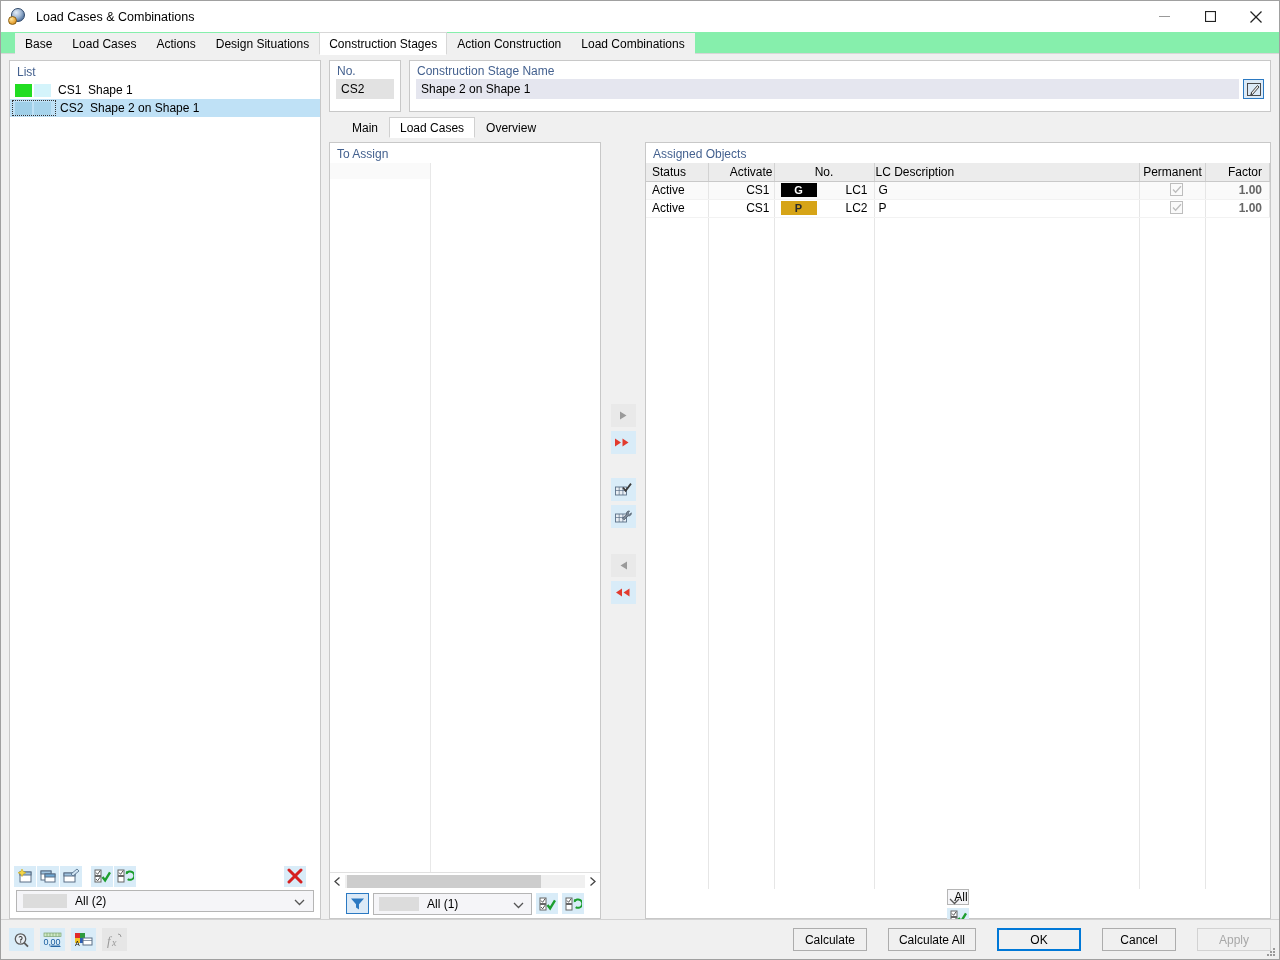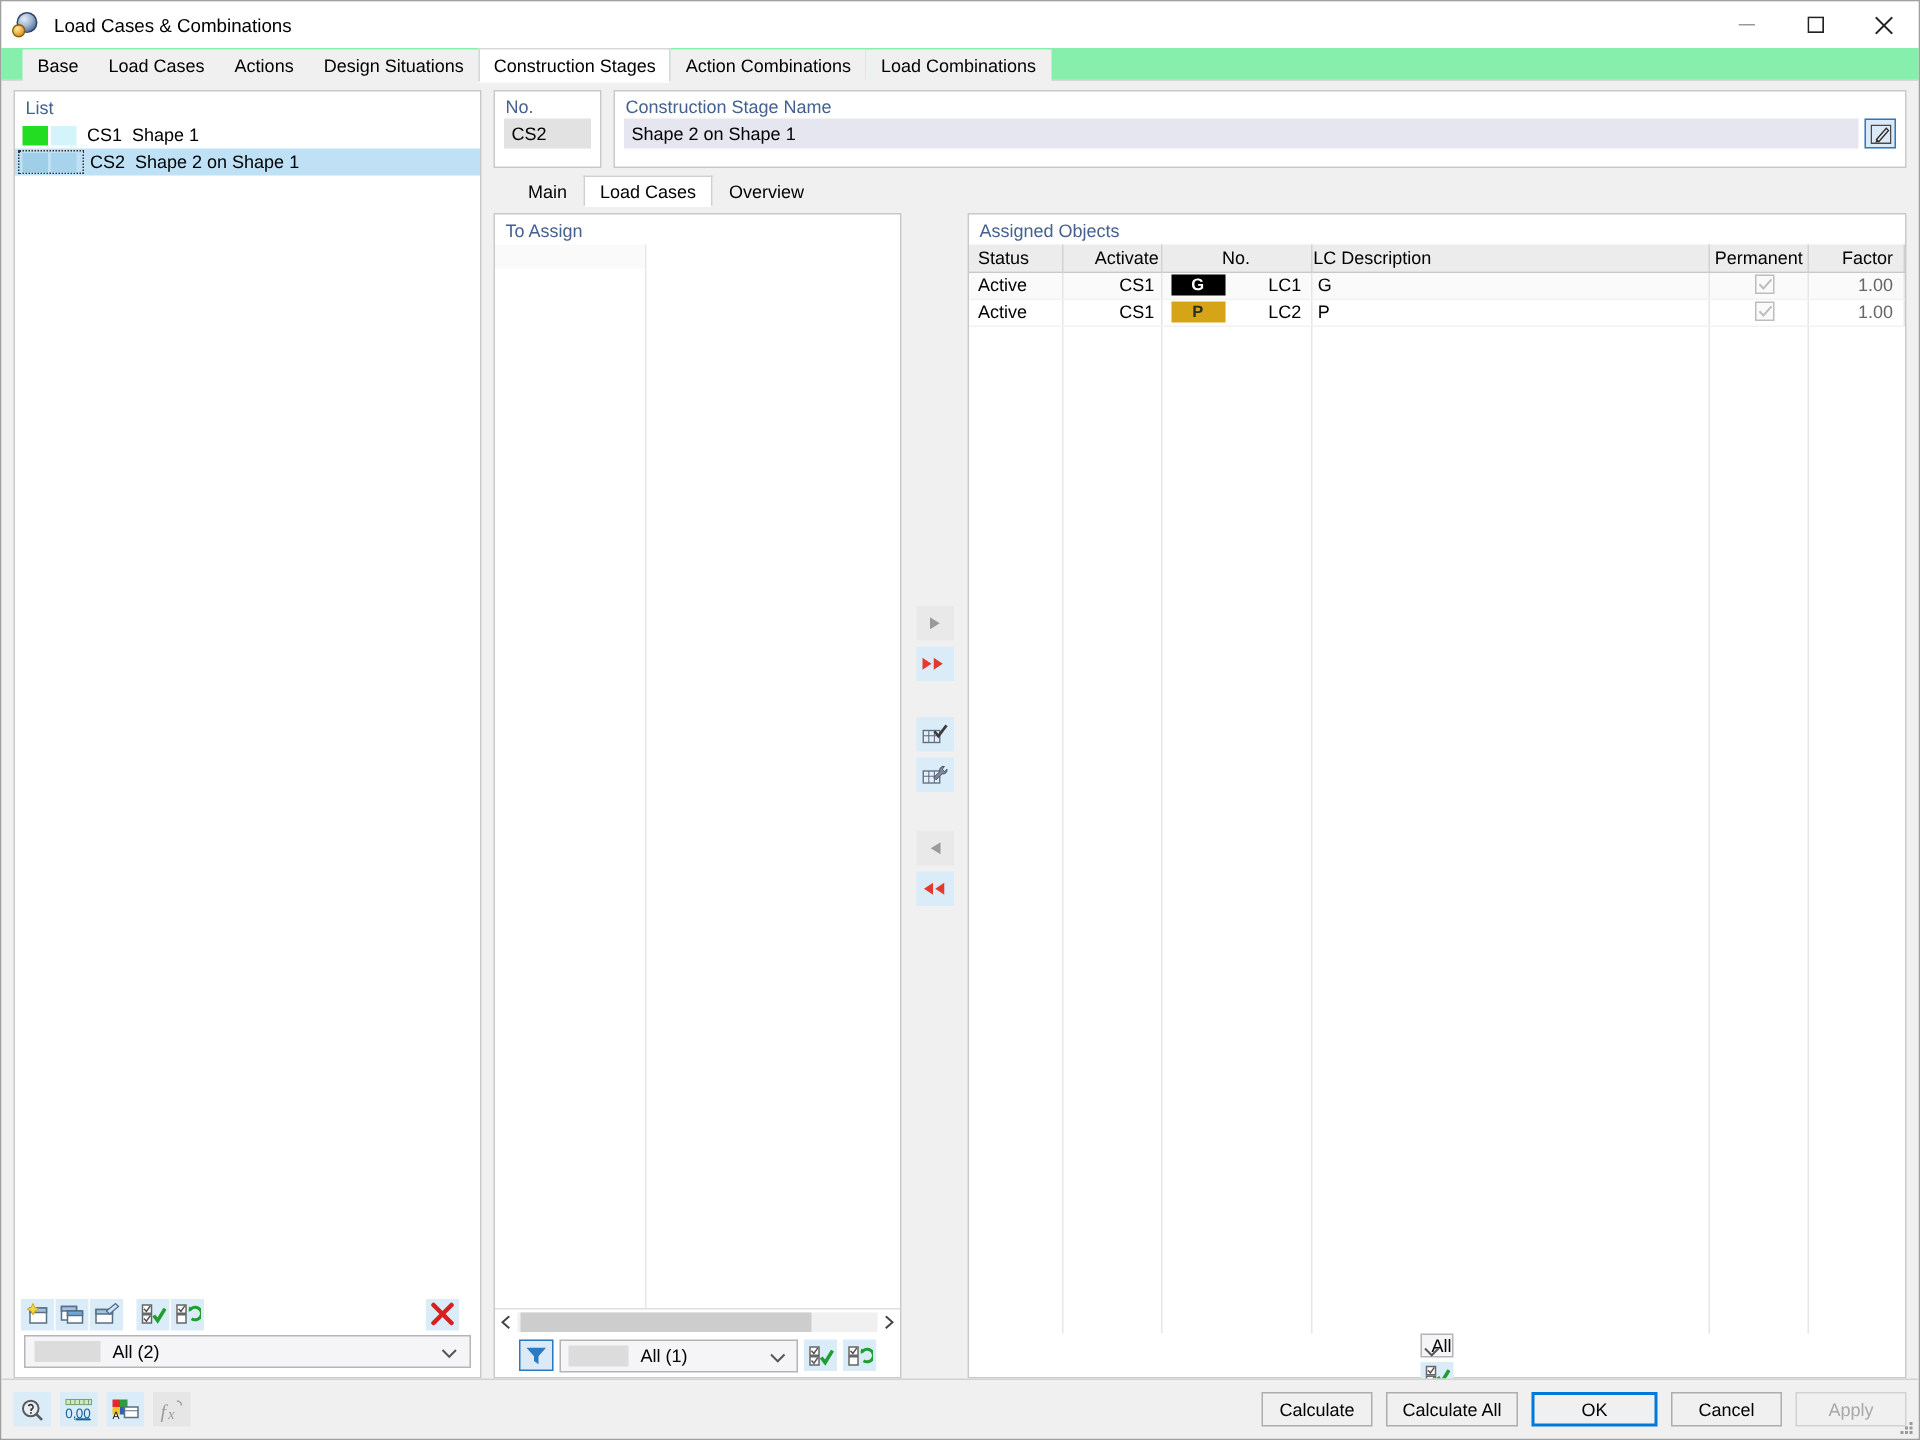--- a/index.html
+++ b/index.html
@@ -246,21 +246,21 @@
   .tbl td {
     height: 18px; border-right: 1px solid #e6e6e6;
     border-bottom: 1px solid #f2f2f2; padding: 0 4px;
   }
   .tbl tr.alt td { background: #fafafa; }
   .c-status { width: 62px; text-align: left; padding-left: 6px !important; }
   .c-activate { width: 66px; text-align: right; }
   .c-no { width: 100px; }
   .c-desc { text-align: left; }
   .c-perm { width: 66px; text-align: center; }
-  .c-factor { width: 64px; text-align: right; padding-right: 7px !important; }
+  .c-factor { width: 64px; text-align: right; padding-right: 7px !important; font-weight: bold; }
   .no-cell { display: flex; align-items: center; justify-content: space-between; padding: 0 2px; }
   .badge {
     width: 36px; height: 14px; display: inline-flex; align-items: center; justify-content: center;
     font-size: 11px; font-weight: bold;
   }
   .tbl-filler { flex: 1 1 auto; position: relative; background: #fff; }
   .tbl-filler .vdiv { position: absolute; top: 0; bottom: 0; width: 1px; background: #e6e6e6; }
 
   .assigned-foot { height: 29px; display: flex; align-items: center; gap: 3px; padding: 0 4px; flex-direction: column; }
   .wide-combo {
@@ -274,21 +274,21 @@
     flex: 0 0 40px; height: 40px; background: #f0f0f0;
     border-top: 1px solid #d2d2d2;
     display: flex; align-items: center; padding: 0 8px;
     position: relative;
   }
   .fbtn-ico {
     width: 25px; height: 23px; background: #d9ecf8;
     display: flex; align-items: center; justify-content: center; margin-right: 6px;
   }
   .fbtn-ico.dis { background: #e6e6e6; }
-  .btns { margin-left: auto; display: flex; gap: 9px; }
+  .btns { margin-left: auto; display: flex; gap: 21px; }
   .btn {
     height: 23px; min-width: 74px; padding: 0 10px;
     background: #f0f0f0; border: 1px solid #adadad;
     font-size: 12px; color: #000;
     display: flex; align-items: center; justify-content: center;
   }
   .btn.primary { border: 2px solid #0078d7; min-width: 84px; }
   .btn.disabled { color: #a8a8a8; border-color: #d2d2d2; }
   .grip { position: absolute; right: 3px; bottom: 2px; width: 10px; height: 10px; }
   .grip i { position: absolute; width: 2px; height: 2px; background: #9a9a9a; }
@@ -323,21 +323,21 @@
       </div>
     </div>
   </div>
 
   <div class="tabstrip">
     <div class="otab">Base</div>
     <div class="otab">Load Cases</div>
     <div class="otab">Actions</div>
     <div class="otab">Design Situations</div>
     <div class="otab active">Construction Stages</div>
-    <div class="otab">Action Combinations</div>
+    <div class="otab">Action Construction</div>
     <div class="otab">Load Combinations</div>
   </div>
 
   <div class="body-area">
 
     <div class="left-panel">
       <div class="group-label">List</div>
       <div class="list-rows">
         <div class="list-row">
           <span class="sw-wrap">

